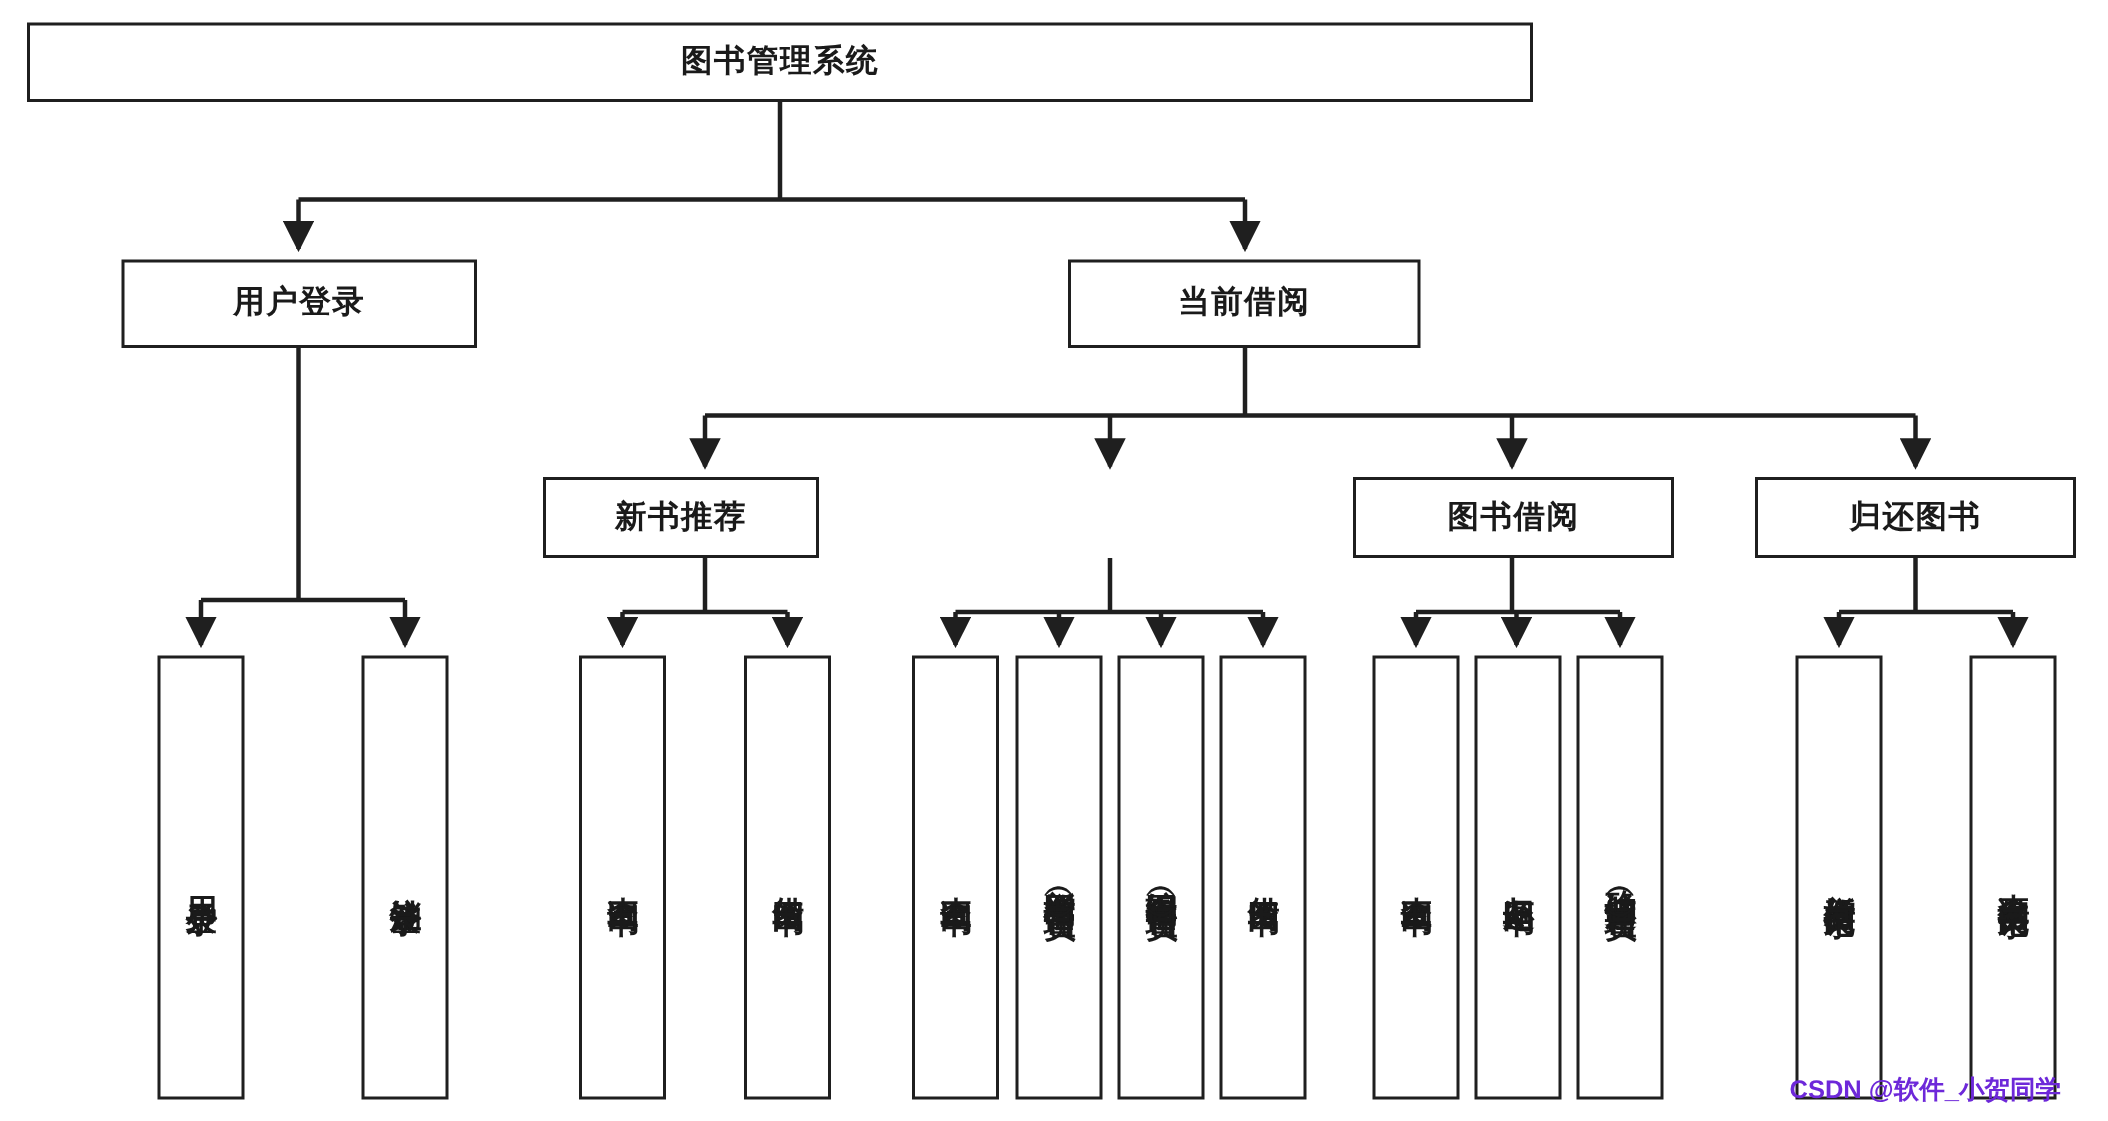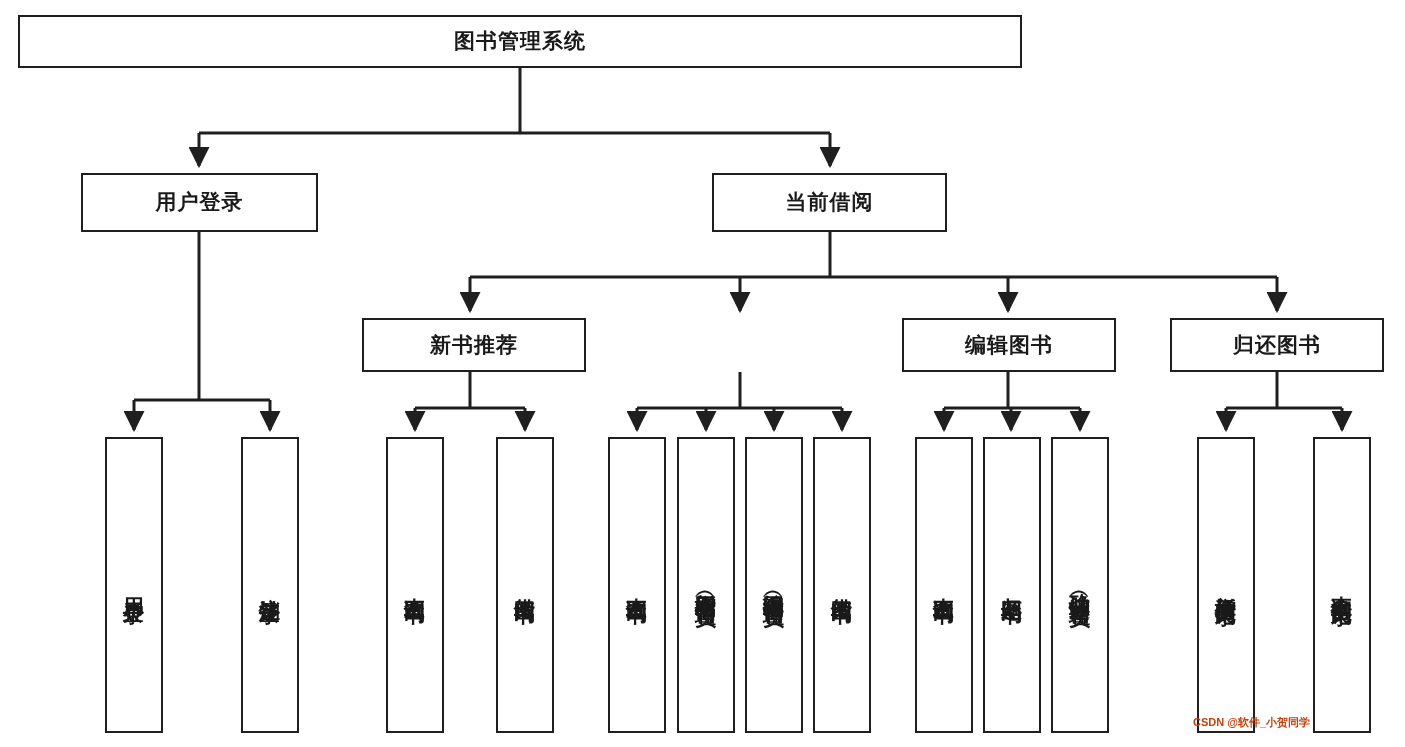--- a/index.html
+++ b/index.html
@@ -59,22 +59,22 @@
   .node.vert .label {
     writing-mode: vertical-rl;
     text-orientation: upright;
     font-size: 21px;
     letter-spacing: 2px;
     line-height: 1;
     white-space: pre;
   }
   .watermark {
     position: absolute;
-    font-size: 11px;
-    color: #c2410c;
+    font-size: 17px;
+    color: #6d28d9;
     white-space: nowrap;
     z-index: 5;
     font-family: "Liberation Sans", "DejaVu Sans", sans-serif;
   }
 </style>
 </head>
 <body>
 
 <div id="canvas">
 
@@ -133,25 +133,25 @@
     <span class="label">图书管理系统</span>
   </div>
 
   <div class="node horiz" style="left:81px; top:173px; width:237px; height:59px;">
     <span class="label">用户登录</span>
   </div>
   <div class="node horiz" style="left:712px; top:173px; width:235px; height:59px;">
     <span class="label">当前借阅</span>
   </div>
 
-  <div class="node horiz" style="left:362px; top:318px; width:224px; height:54px;">
+  <div class="node horiz" style="left:362px; top:318px; width:184px; height:54px;">
     <span class="label">新书推荐</span>
   </div>
   <div class="node horiz" style="left:902px; top:318px; width:214px; height:54px;">
-    <span class="label">编辑图书</span>
+    <span class="label">图书借阅</span>
   </div>
   <div class="node horiz" style="left:1170px; top:318px; width:214px; height:54px;">
     <span class="label">归还图书</span>
   </div>
 
   <div class="node vert" style="left:105px; top:437px; width:58px; height:296px;">
     <span class="label">用户登录</span>
   </div>
   <div class="node vert" style="left:241px; top:437px; width:58px; height:296px;">
     <span class="label">注销登录</span>

